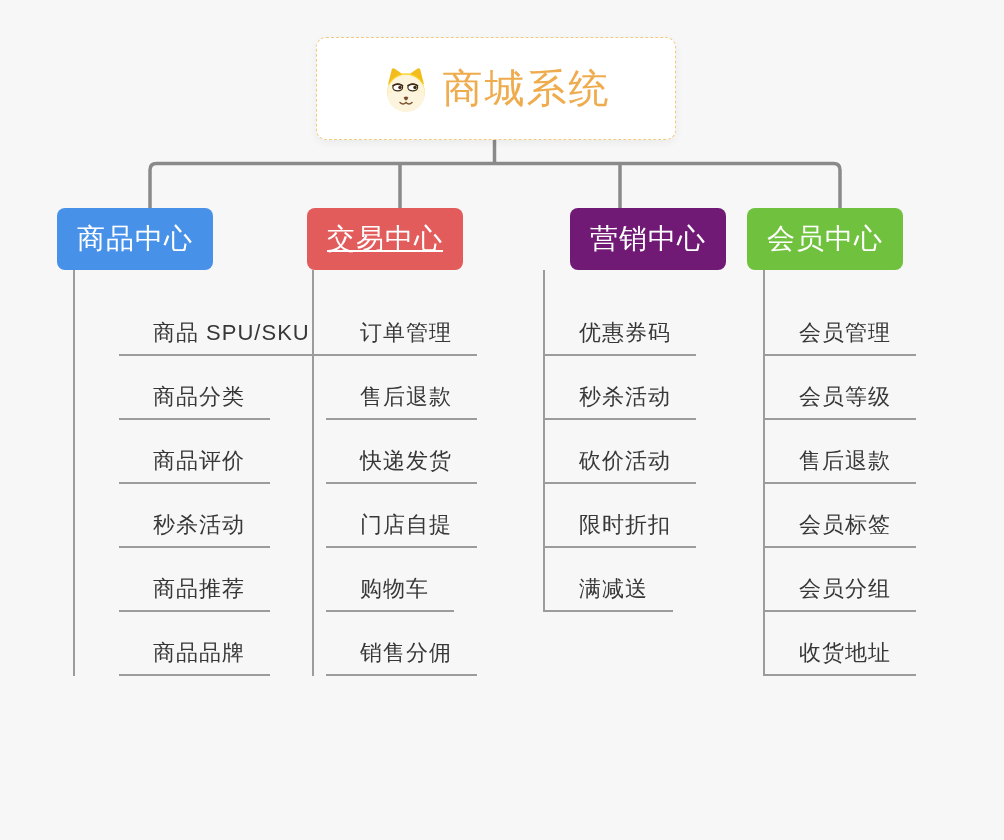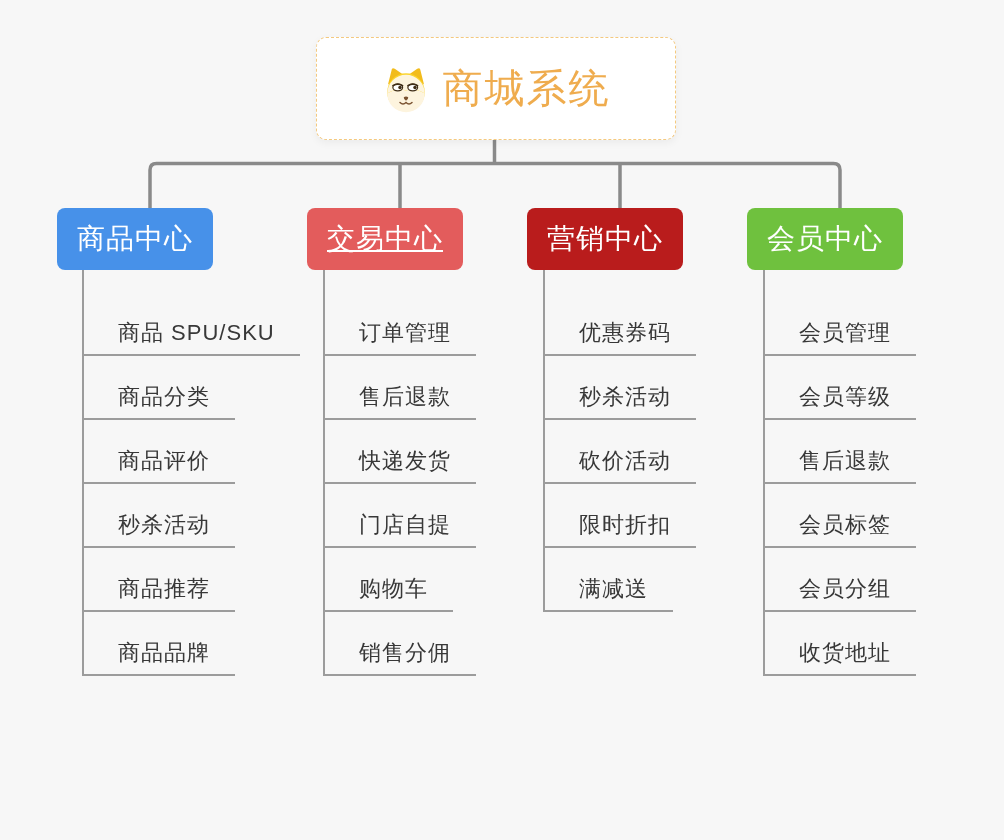--- a/index.html
+++ b/index.html
@@ -32,21 +32,21 @@
     display:flex;align-items:center;justify-content:center;
     white-space:nowrap;
   }
   .bb0{left:57px;}  .bb1{left:307px;}  .bb2{left:527px;}  .bb3{left:747px;}
 
   
   .column{
     position:absolute;top:270px;
     border-left:2px solid #9c9c9c;
   }
-  .c0{left:82px;} .c1{left:323px;} .c2{left:543px;} .c3{left:763px;}
+  .c0{left:73px;padding-left:44px;} .c1{left:312px;padding-left:12px;} .c2{left:543px;} .c3{left:763px;}
   .child-row{height:64px;display:flex;align-items:flex-end;}
   .child-row:first-child{height:86px;}
   .child-node{
     display:inline-block;white-space:nowrap;
     padding:0 25px 6px 34px;
     border-bottom:2px solid #9c9c9c;
     font-size:22px;letter-spacing:1px;color:#383838;
   }
 </style>
 </head>
@@ -75,21 +75,21 @@
       <circle cx="44" cy="30" r="2.3" fill="#3f2d16"></circle>
       <path d="M34.5 27.5 Q41 23.5 47.5 27.5" fill="none" stroke="#3f2d16" stroke-width="2" stroke-linecap="round"></path>
       <path d="M29 43 Q32 41 35 43 Q35 46.5 32 47.5 Q29 46.5 29 43 Z" fill="#7a5230"></path>
       <path d="M24 50 Q28 54 32 50 Q36 54 40 50" fill="none" stroke="#7a5230" stroke-width="2" stroke-linecap="round"></path>
     </svg>
     <span class="root-title" style="color: rgb(239, 172, 78);">商城系统</span>
   </div>
 
   <div class="branch-box bb0" style="background-color: rgb(71, 145, 233);">商品中心</div>
   <div class="branch-box bb1" style="background-color: rgb(227, 92, 92); text-decoration: underline;">交易中心</div>
-  <div class="branch-box bb2" style="background-color: #b91c1c;">营销中心</div>
+  <div class="branch-box bb2" style="background-color: #701a75; margin-left: 43px;">营销中心</div>
   <div class="branch-box bb3" style="background-color: rgb(111, 193, 62);">会员中心</div>
 
   <div class="column c0">
     <div class="child-row">
       <span class="child-node">商品 SPU/SKU</span>
       </div>
     <div class="child-row">
       <span class="child-node">商品分类</span>
       </div>
     <div class="child-row">

